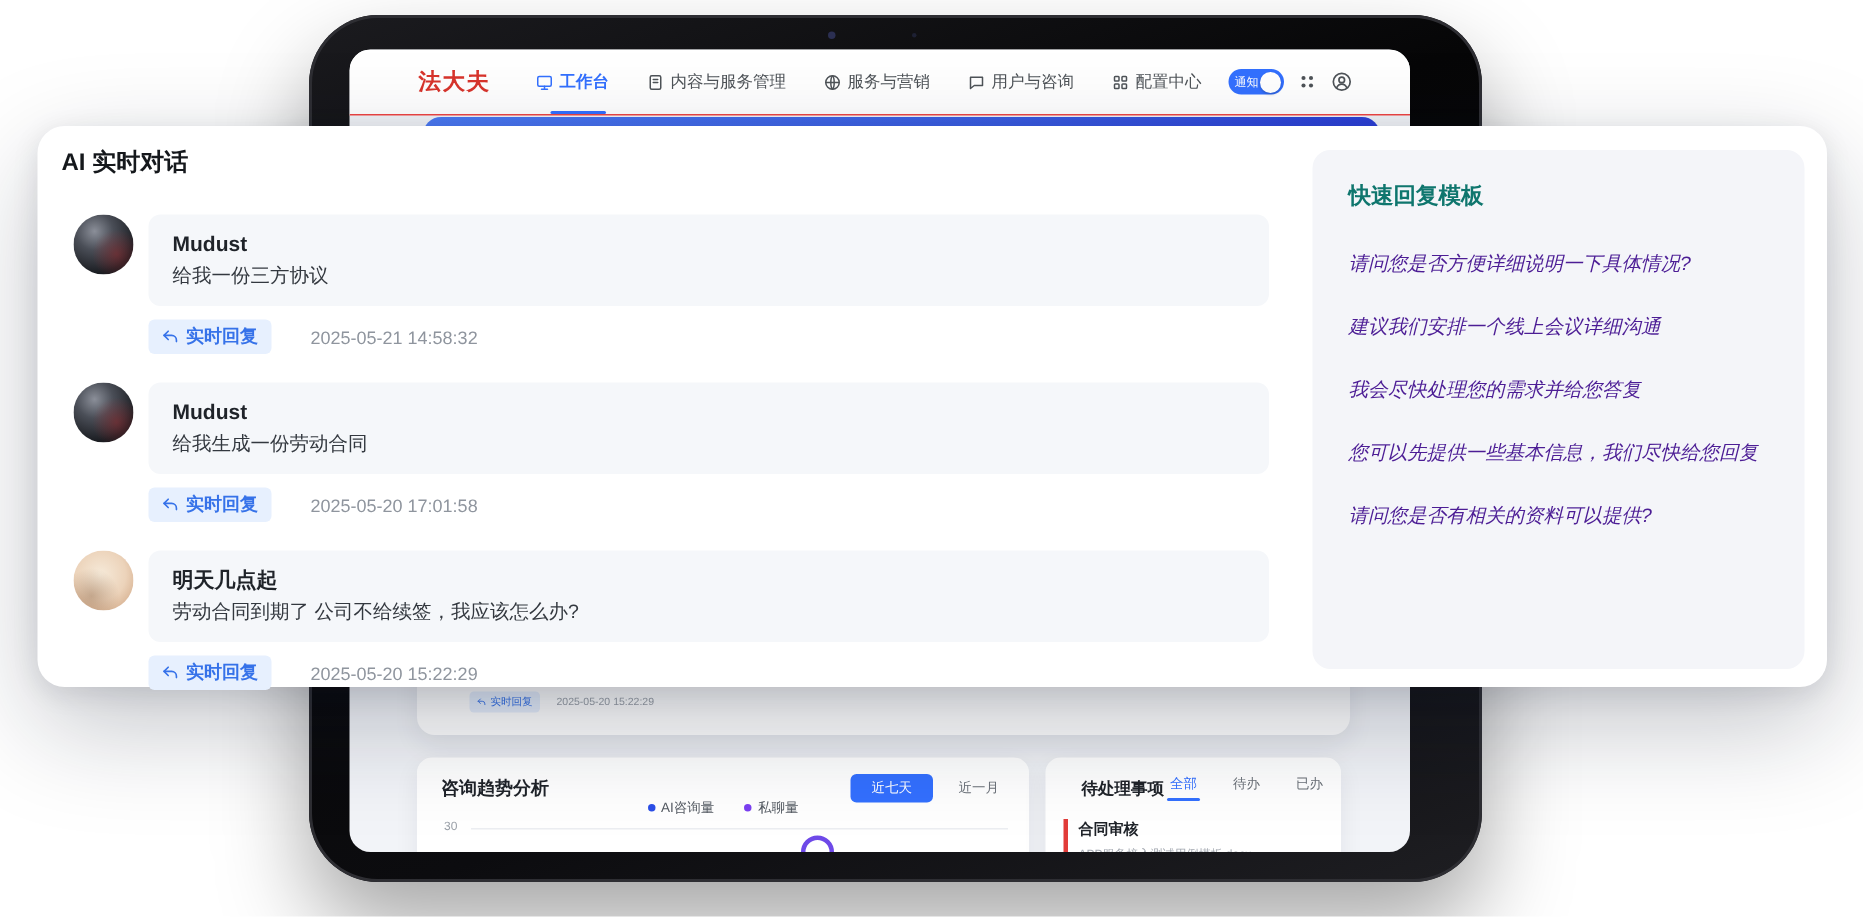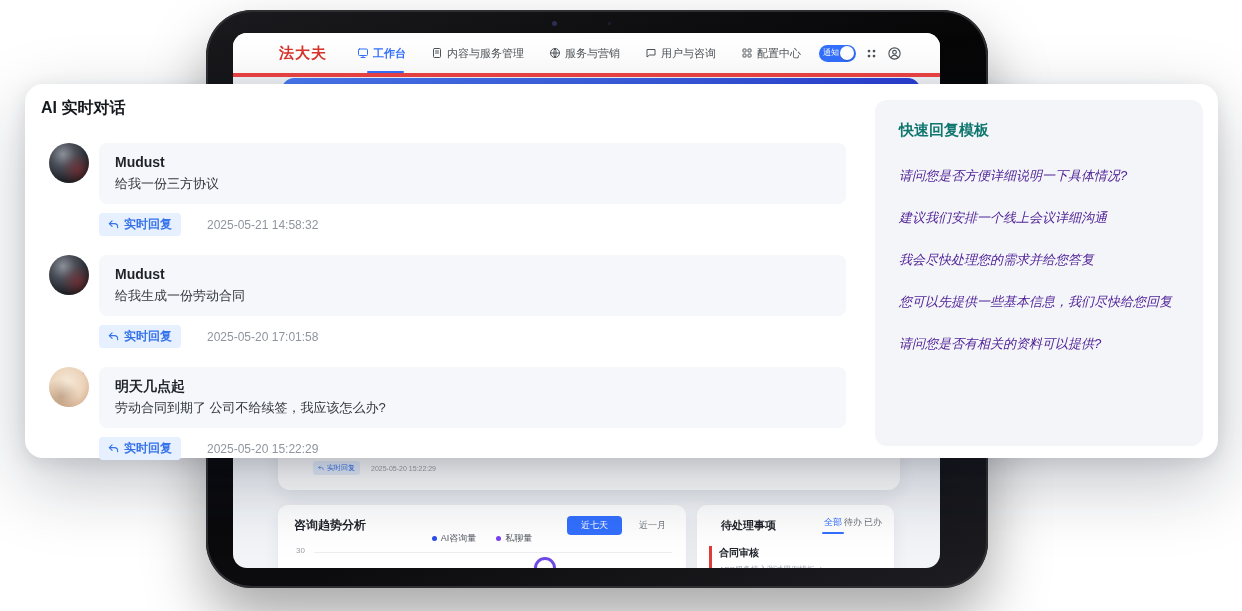--- a/index.html
+++ b/index.html
@@ -21,21 +21,21 @@
   .cam1{ left:346px; top:11px; width:5px; height:5px; background:#2b2f52; }
   .cam2{ left:402px; top:12px; width:3px; height:3px; background:#1d2033; }
   .screen{
     position:absolute; left:27px; top:23px; width:707px; height:535px;
     background:#f2f4f8; border-radius:14px; overflow:hidden;
   }
   
   .nav{
     position:absolute; left:0; top:0; width:100%; height:44px; background:#fff;
     display:flex; align-items:center; padding:0 38px 0 46px;
-    border-bottom:4px solid #ef4444;
+    border-bottom:1px solid #ef4444;
   }
   .logo{ font-size:15px; font-weight:800; color:#d8342c; letter-spacing:1px; margin-right:30px; white-space:nowrap; }
   .menu{ display:flex; gap:25px; align-items:center; height:100%; }
   .menu-item{
     display:flex; align-items:center; gap:4px; font-size:11px; color:#4e5358;
     height:100%; position:relative; cursor:pointer; white-space:nowrap;
   }
   .menu-item svg{ width:12px; height:12px; }
   .menu-item.active{ color:#3370ff; font-weight:700; }
   .menu-item.active::after{
@@ -79,21 +79,21 @@
     gap:20px; font-size:9px; color:#555b63; align-items:center;
   }
   .legend-entry{ display:flex; align-items:center; gap:4px; }
   .dot{ width:5px; height:5px; border-radius:50%; display:inline-block; }
   .dot-blue{ background:#2b4ee8; } .dot-purple{ background:#7b3ff2; }
   .ytick{ position:absolute; left:18px; top:41px; font-size:8px; color:#9aa0a8; }
   .gridline{ position:absolute; left:36px; right:14px; top:47px; height:1px; background:#eceef2; }
   .arc{ position:absolute; left:256px; top:52px; width:22px; height:22px; border:3px solid #6e49e8; border-radius:50%; background:#fff; }
   .todo-head{ display:flex; align-items:center; padding:11px 12px 0 24px; }
   .todo-title{ font-size:11px; font-weight:700; color:#1f2329; }
-  .tabs{ margin-left:auto; display:flex; gap:2px; }
+  .tabs{ margin-left:auto; display:flex; gap:24px; }
   .tab{ font-size:9px; color:#6b7178; position:relative; background:none; border:none; font-family:inherit; cursor:pointer; padding:0 0 5px; }
   .tab.active{ color:#3370ff; }
   .tab.active::after{ content:""; position:absolute; left:-2px; right:-2px; bottom:0; height:2px; background:#3370ff; border-radius:1px; }
   .todo-item{ margin:12px 12px 0; padding-left:7px; border-left:3px solid #e23c39; }
   .todo-item-title{ font-size:10px; font-weight:700; color:#1f2329; }
   .todo-item-file{ font-size:8px; color:#a3a8b0; margin-top:4px; white-space:nowrap; overflow:hidden; }
   
   .modal{
     position:absolute; left:25px; top:84px; width:1193px; height:374px;
     background:#fff; border-radius:18px; z-index:10;

